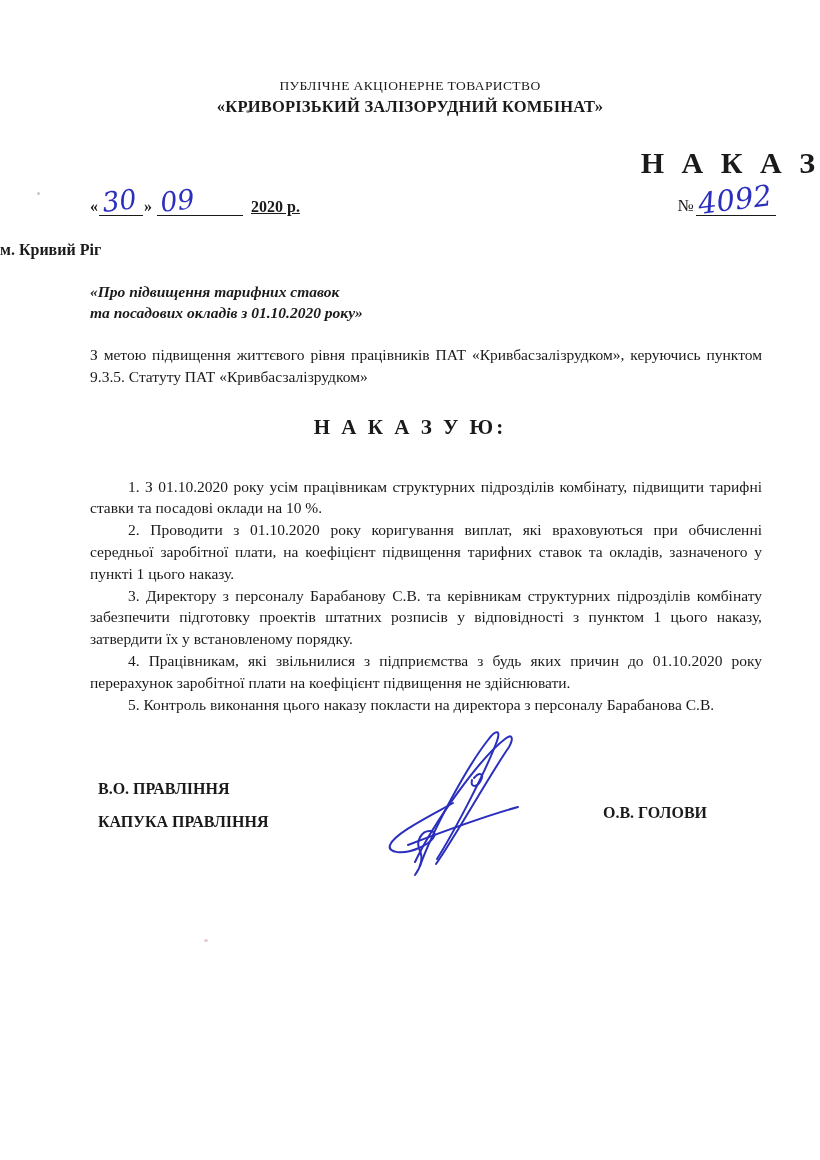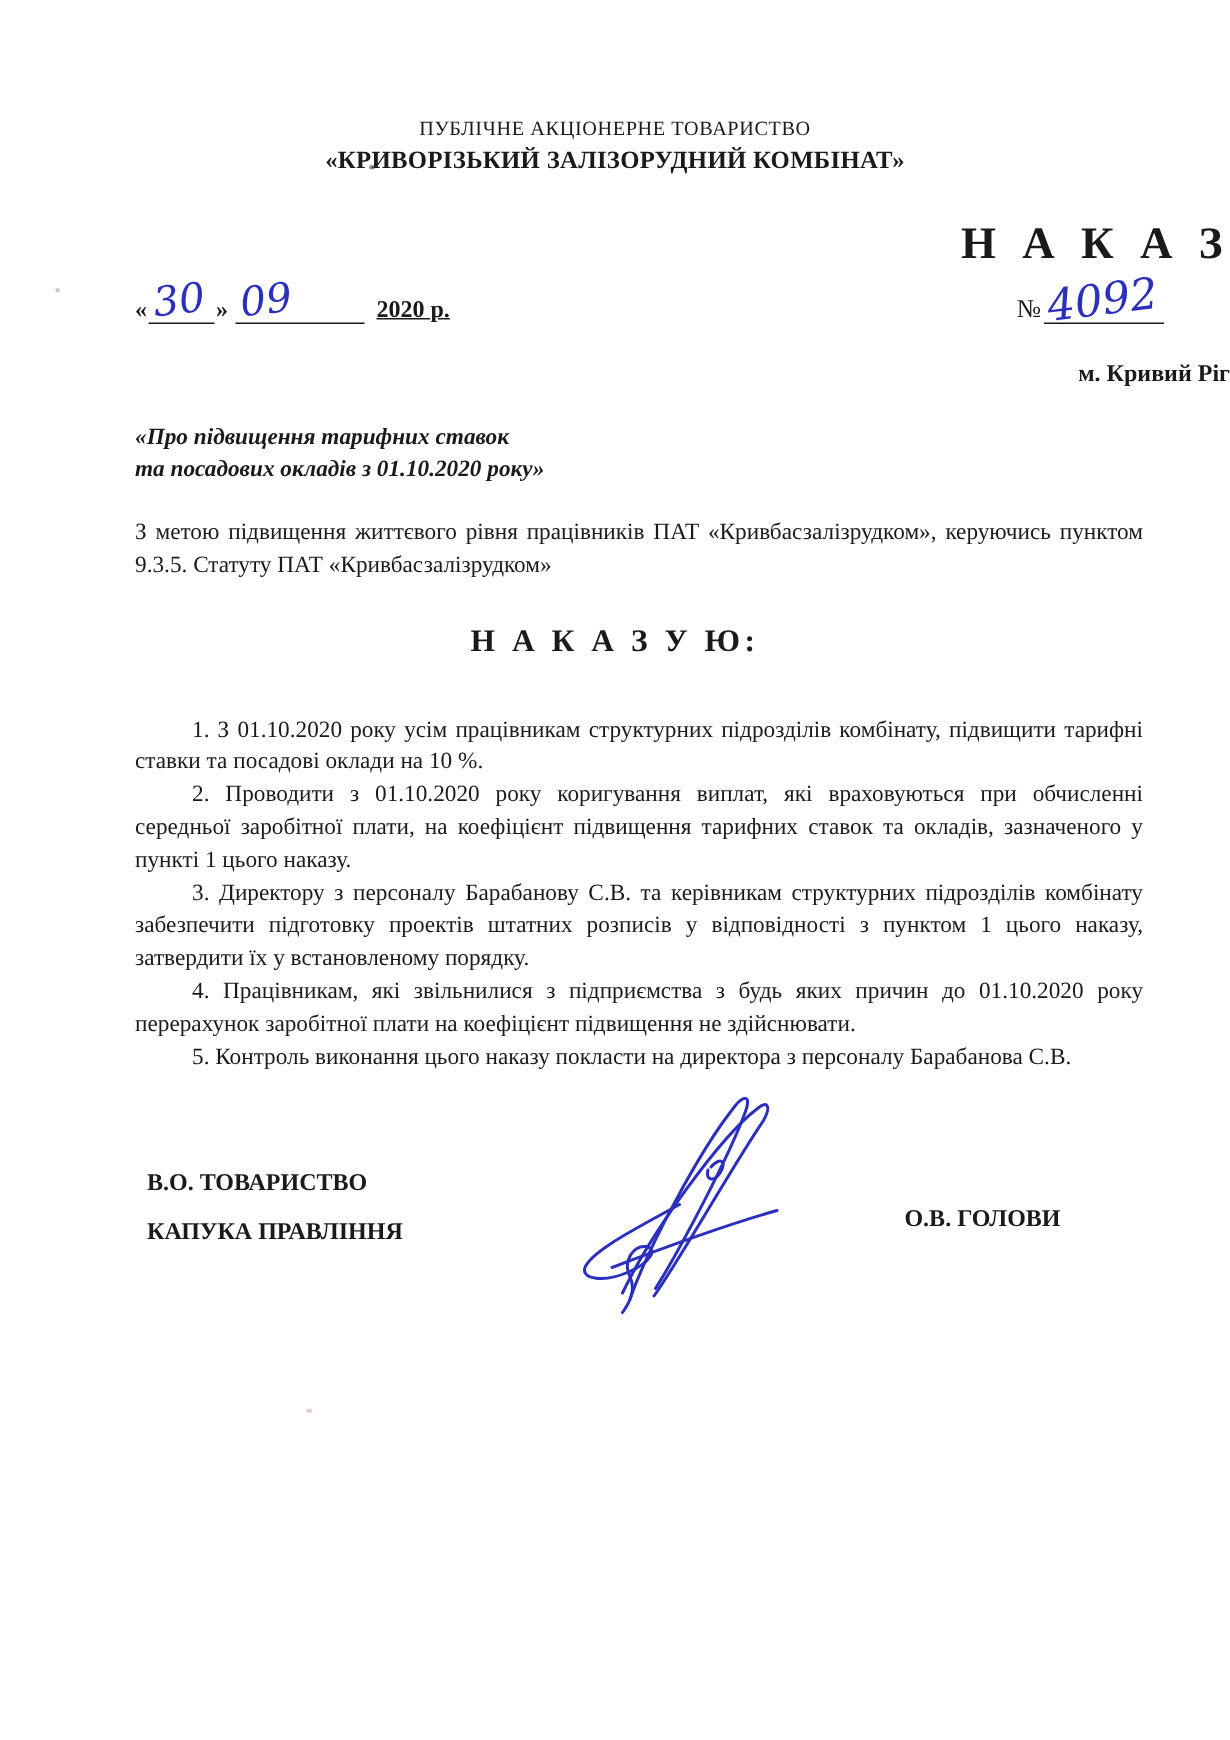--- a/index.html
+++ b/index.html
@@ -37,21 +37,21 @@
   .hw{
     position:absolute;left:5px;bottom:-1px;
     font-family:"DejaVu Serif",serif;font-style:italic;
     color:#2b2fbd;
     font-size:27px;line-height:27px;
     transform:rotate(-7deg);transform-origin:left bottom;
     white-space:nowrap;
   }
   .slot-num .hw{font-size:29px;left:4px;bottom:-3px;}
   
-  .place{text-align:right;font-weight:bold;font-size:16px;margin-top:25px;}
+  .place{text-align:left;font-weight:bold;font-size:16px;margin-top:25px;}
   .subject{margin:23px 60px 0 90px;font-weight:bold;font-style:italic;font-size:15.5px;line-height:20.5px;}
   
   .intro{margin:21px 58px 0 90px;font-size:15.5px;line-height:21.8px;text-align:justify;}
   .order-heading{text-align:center;font-weight:bold;font-size:21px;letter-spacing:3px;margin-top:27px;font-family:Liberation Serif, serif;}
   .items{margin:36px 58px 0 90px;font-size:15.5px;line-height:21.8px;text-align:justify;}
   .item{margin:0;text-indent:38px;}
   
   .sig-block{position:absolute;left:98px;right:0;top:772px;height:80px;}
   .sig-pos{font-weight:bold;font-size:16px;line-height:33px;white-space:nowrap;}
   .sig-name{position:absolute;right:113px;top:32px;font-weight:bold;font-size:16px;white-space:nowrap;}
@@ -97,21 +97,21 @@
 
   <div class="items">
     <p class="item">1. З 01.10.2020 року усім працівникам структурних підрозділів комбінату, підвищити тарифні ставки та посадові оклади на 10 %.</p>
     <p class="item">2. Проводити з 01.10.2020 року коригування виплат, які враховуються при обчисленні середньої заробітної плати, на коефіцієнт підвищення тарифних ставок та окладів, зазначеного у пункті 1 цього наказу.</p>
     <p class="item">3. Директору з персоналу Барабанову С.В. та керівникам структурних підрозділів комбінату забезпечити підготовку проектів штатних розписів у відповідності з пунктом 1 цього наказу, затвердити їх у встановленому порядку.</p>
     <p class="item">4. Працівникам, які звільнилися з підприємства з будь яких причин до 01.10.2020 року перерахунок заробітної плати на коефіцієнт підвищення не здійснювати.</p>
     <p class="item">5. Контроль виконання цього наказу покласти на директора з персоналу Барабанова С.В.</p>
   </div>
 
   <div class="sig-block">
-    <div class="sig-pos">В.О. ТОВАРИСТВО</div>
+    <div class="sig-pos">В.О. ПРАВЛІННЯ</div>
     <div class="sig-pos">КАПУКА ПРАВЛІННЯ</div>
     <div class="sig-name">О.В. ГОЛОВИ</div>
   </div>
 
   <svg class="signature-svg" viewBox="0 0 180 170" aria-hidden="true">
     <path d="M62 150 C 74 116 108 52 130 24 C 138 13 143 14 139 25 C 128 55 96 116 79 143"></path>
     <path d="M57 146 C 76 106 122 42 147 23 C 154 17 156 22 151 31 C 131 60 97 121 78 148"></path>
     <path d="M116 62 C 122 55 127 58 122 66 C 118 72 112 71 114 64"></path>
     <path d="M95 87 C 68 102 36 118 32 129 C 29 137 45 139 61 132 C 75 126 81 117 73 115 C 64 114 57 125 62 135 C 66 144 62 152 57 159"></path>
     <path d="M50 129 C 84 116 124 101 160 91"></path>

